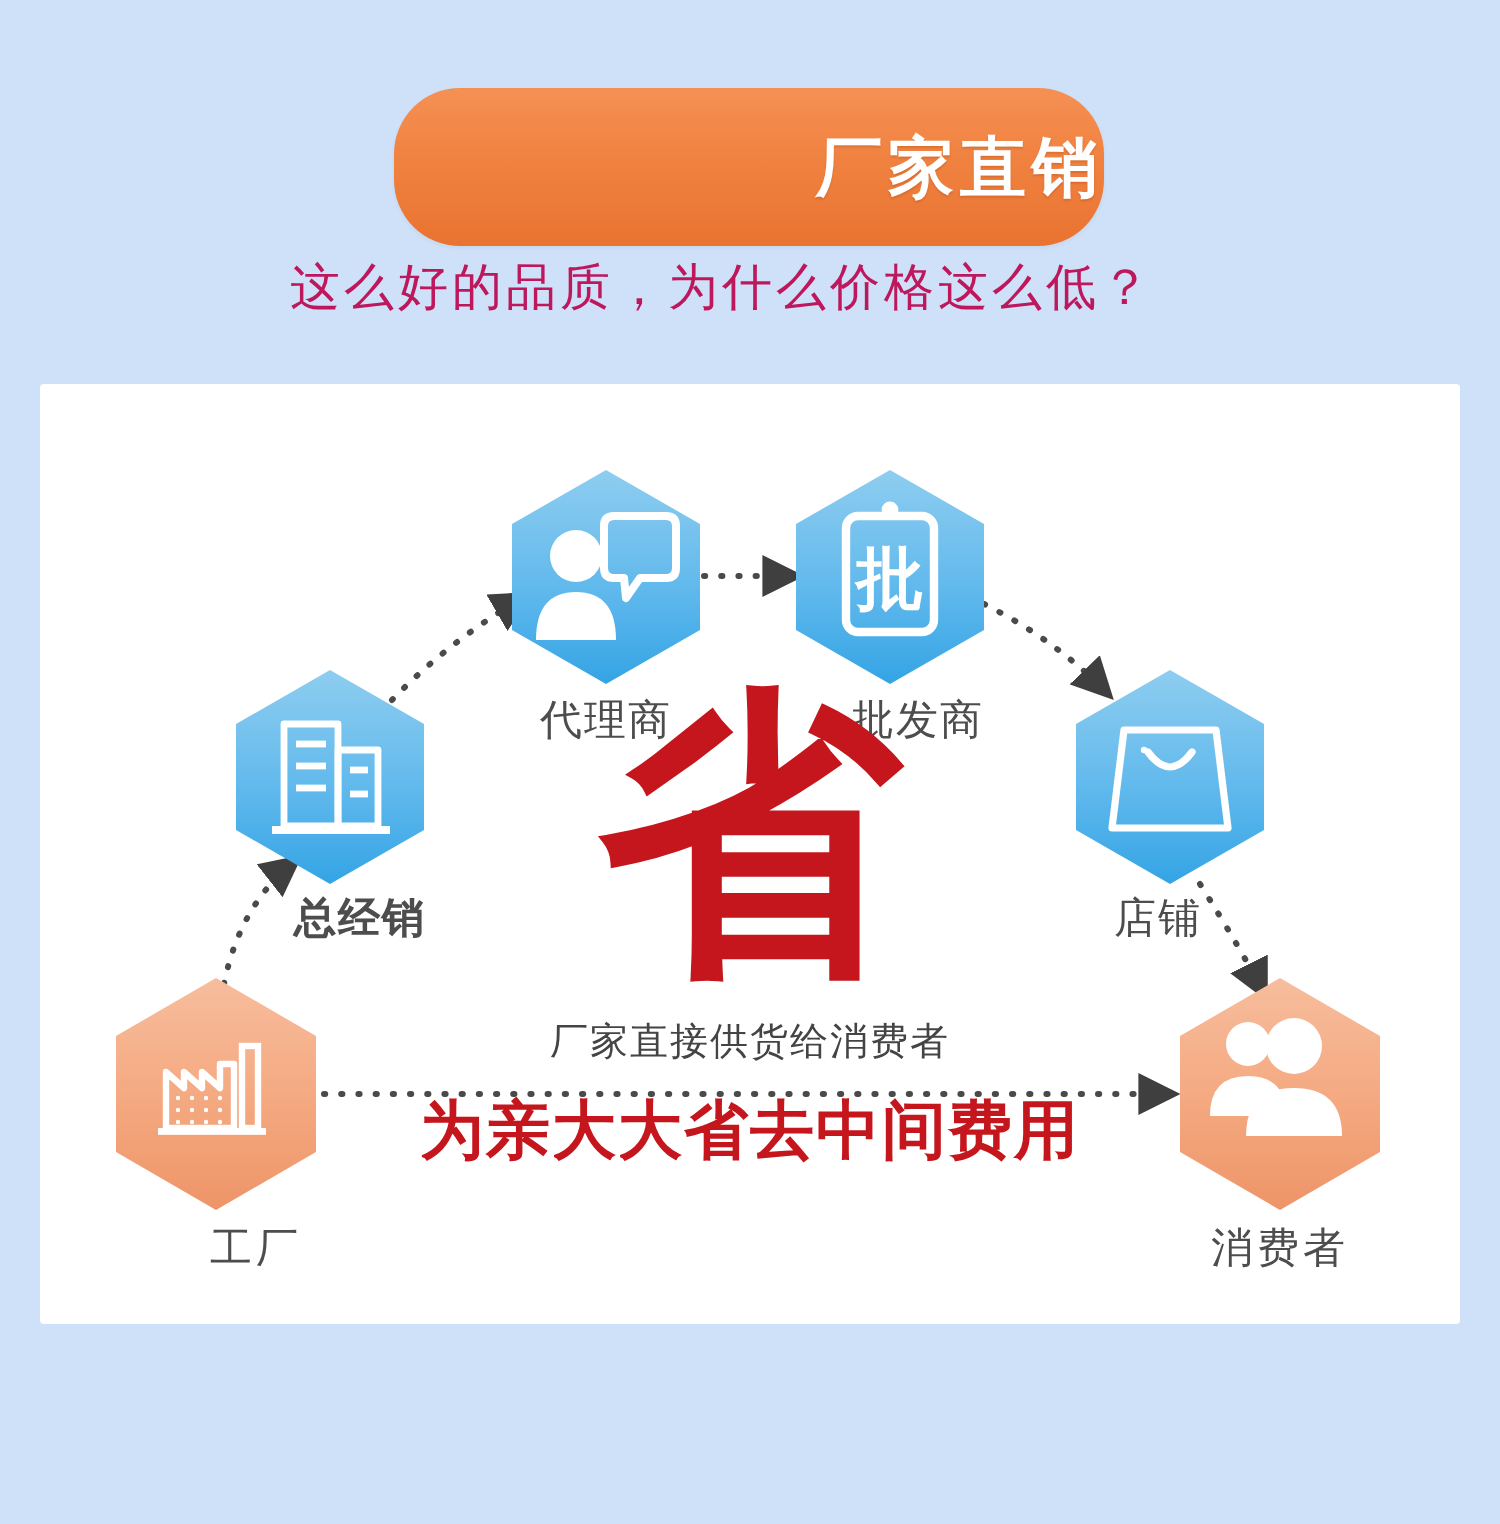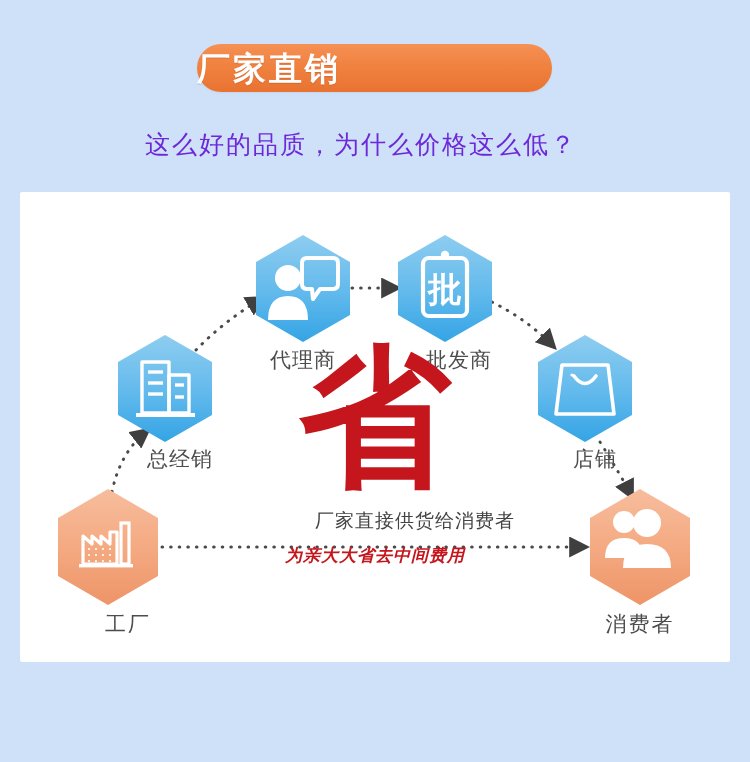--- a/index.html
+++ b/index.html
@@ -15,46 +15,46 @@
     font-family: "Liberation Sans", "DejaVu Sans", sans-serif;
     position: relative;
   }
 
   
   #header-banner {
     position: absolute;
     left: 197px;
     top: 44px;
     width: 355px;
-    height: 48px;
+    height: 79px;
     border-radius: 33px;
     background: linear-gradient(180deg, #f59054 0%, #f0813f 48%, #e97331 100%);
     box-shadow: 0 1px 2px rgba(0,0,0,0.05);
     display: flex;
     align-items: center;
-    justify-content: flex-start;
+    justify-content: flex-end;
   }
 
   #header-banner .banner-text {
     color: #ffffff;
     font-size: 33px;
     font-weight: bold;
     letter-spacing: 3px;
     line-height: 1;
     text-shadow: 0 1px 1px rgba(150,60,10,0.25);
   }
 
   
   #subtitle {
     position: absolute;
     left: 0;
     top: 128px;
     width: 722px;
     text-align: center;
-    color: #6d28d9;
+    color: #be185d;
     font-size: 25px;
     letter-spacing: 2px;
     line-height: 1.3;
   }
 
   
   #diagram-card {
     position: absolute;
     left: 20px;
     top: 192px;
@@ -104,34 +104,32 @@
 
   #center-caption {
     position: absolute;
     left: 375px;
     top: 508px;
     transform: translateX(-50%);
     color: #444444;
     font-size: 19px;
     letter-spacing: 1px;
     white-space: nowrap;
-    margin-left: 40px;
   }
 
   #center-slogan {
     position: absolute;
     left: 375px;
     top: 544px;
     transform: translateX(-50%);
     color: #c4161c;
-    font-size: 17px;
+    font-size: 32px;
     font-weight: bold;
     letter-spacing: 1px;
     white-space: nowrap;
-    font-style: italic;
   }
 </style>
 </head>
 <body>
 
 <div id="header-banner">
   <span class="banner-text">厂家直销</span>
 </div>
 
 <div id="subtitle">这么好的品质，为什么价格这么低？</div>
@@ -234,27 +232,27 @@
         <circle cx="604" cy="330" r="11"></circle>
         <path d="M 585 366 Q 585 346 604 346 Q 623 346 623 366 Z"></path>
         <circle cx="627" cy="331" r="14"></circle>
         <path d="M 603 376 Q 603 352 627 352 Q 651 352 651 376 Z"></path>
       </g>
     </g>
   </svg>
 
   <div class="node-label big" style="left:88px; top:418px;margin-left:20px;">工厂</div>
 
-  <div class="node-label" style="left:160px; top:253px;">总经销</div>
+  <div class="node-label" style="left:160px; top:253px;font-weight:bold;">总经销</div>
 
   <div class="node-label" style="left:283px; top:154px;">代理商</div>
 
   <div class="node-label" style="left:439px; top:154px;">批发商</div>
 
-  <div class="node-label" style="left:559px; top:253px;margin-left:16px;">店铺</div>
+  <div class="node-label" style="left:559px; top:253px;">店铺</div>
 
   <div class="node-label big" style="left:620px; top:418px;text-align:center;">消费者</div>
 </div>
 
 <div id="save-char">省</div>
 
 <div id="center-caption">厂家直接供货给消费者</div>
 
 <div id="center-slogan">为亲大大省去中间费用</div>
 

